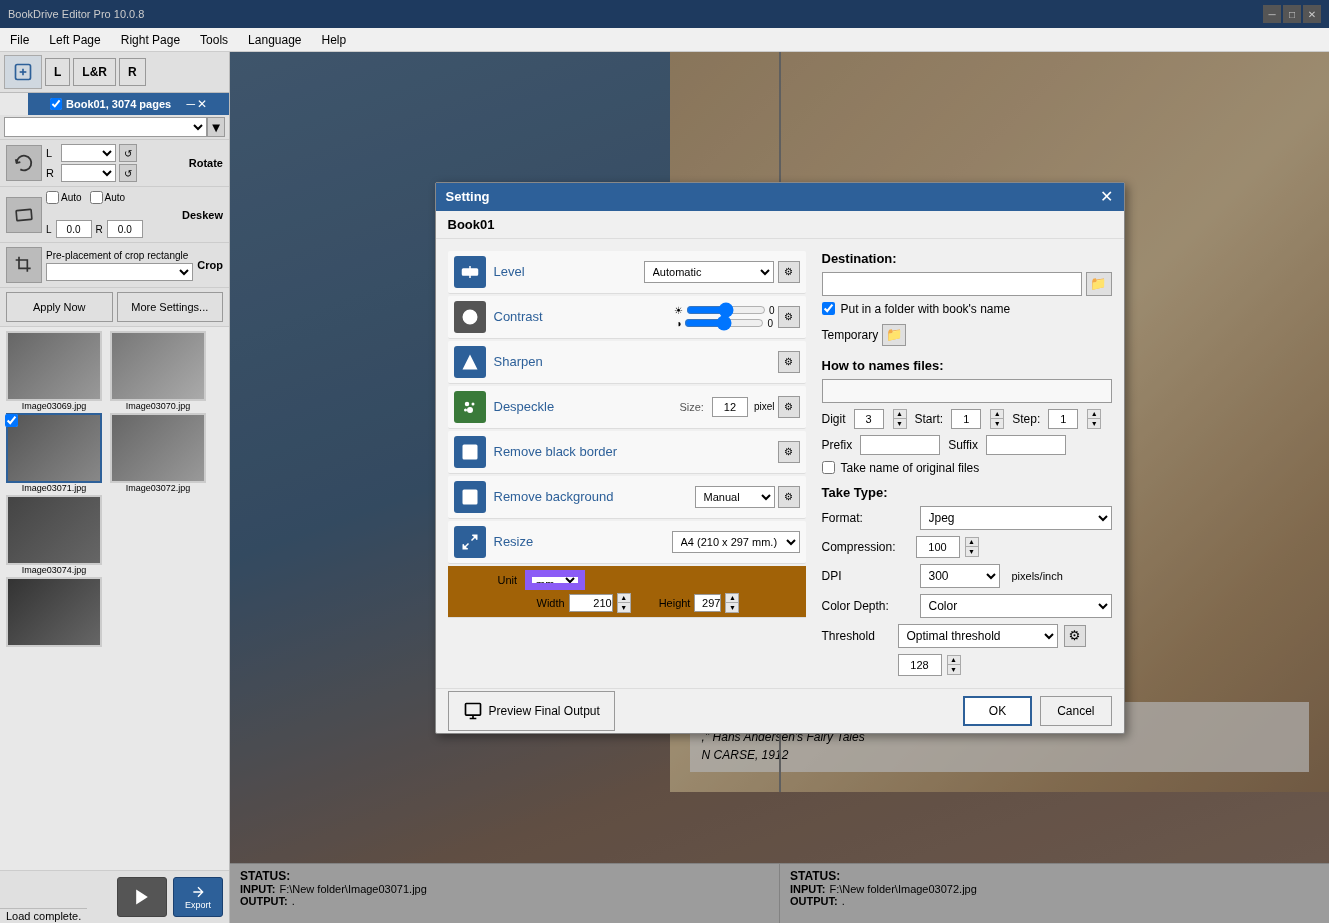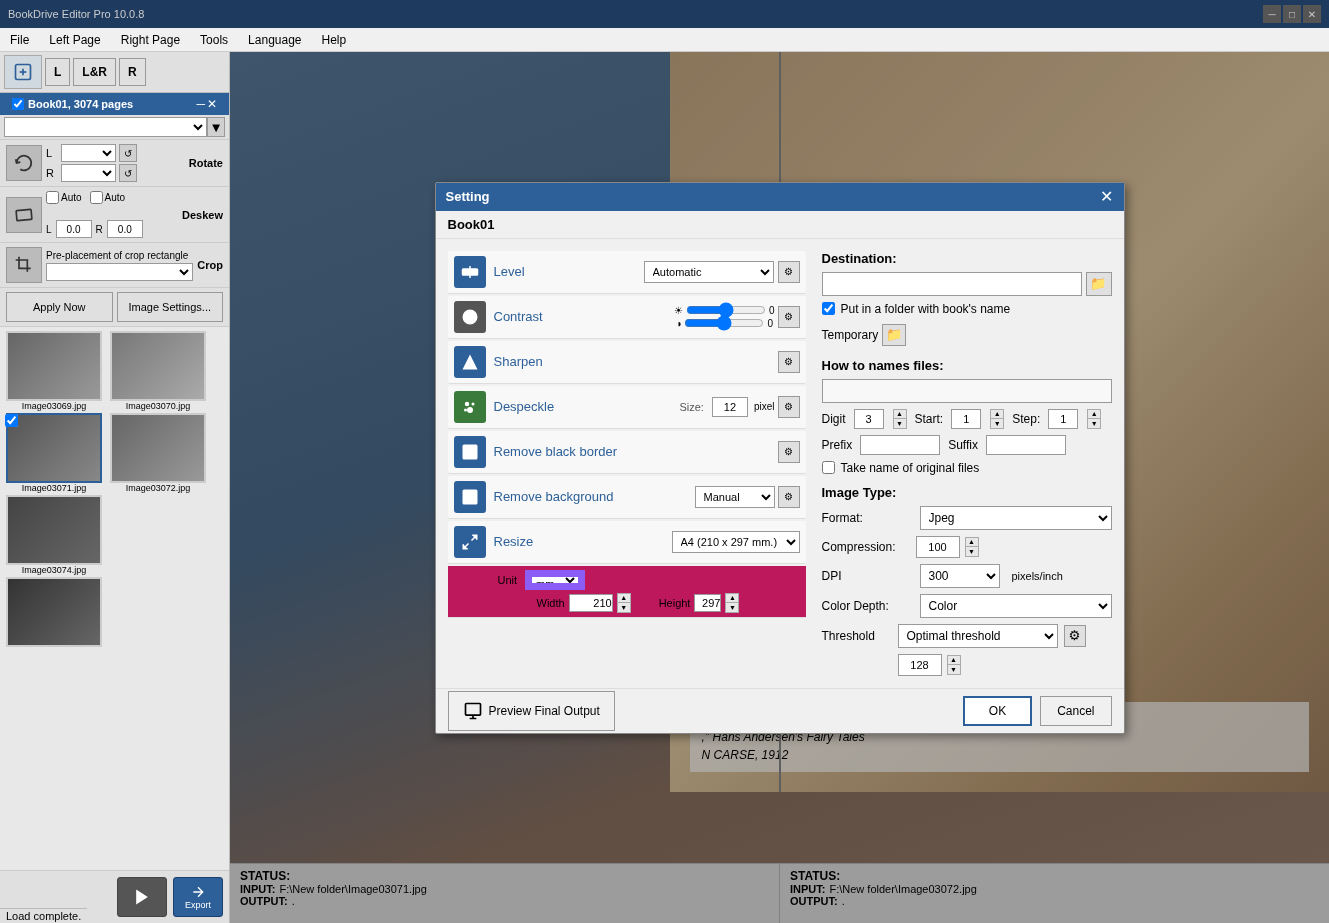--- a/index.html
+++ b/index.html
@@ -10,21 +10,21 @@
     .title-bar-left { display: flex; align-items: center; gap: 6px; }
     .title-bar-controls { display: flex; gap: 2px; }
     .title-btn { width: 18px; height: 18px; background: #555; border: none; color: #ccc; cursor: pointer; font-size: 10px; display: flex; align-items: center; justify-content: center; }
 
     
     .menu-bar { background: #f0f0f0; height: 24px; display: flex; align-items: center; border-bottom: 1px solid #ccc; }
     .menu-item { padding: 0 10px; height: 100%; display: flex; align-items: center; cursor: pointer; font-size: 12px; }
 
     
     .sidebar { width: 230px; background: #e8e8e8; border-right: 1px solid #bbb; display: flex; flex-direction: column; }
-    .sidebar-header { background: #2d6099; color: white; display: flex; align-items: center; justify-content: space-between; padding: 4px 12px; font-size: 11px; font-weight: bold; }
+    .sidebar-header { background: #2d6099; color: white; display: flex; align-items: center; justify-content: space-between; padding: 4px 22px; font-size: 11px; font-weight: bold; margin-left: 28px; }
     .lr-btn { height: 28px; padding: 0 8px; border: 1px solid #999; background: #e0e0e0; cursor: pointer; font-weight: bold; font-size: 12px; }
     .apply-btn { height: 30px; padding: 0 8px; border: 1px solid #999; background: #e0e0e0; cursor: pointer; font-size: 11px; }
     .more-btn { height: 30px; padding: 0 8px; border: 1px solid #999; background: #e0e0e0; cursor: pointer; font-size: 11px; }
     .thumb-item { width: 100px; display: flex; flex-direction: column; align-items: center; cursor: pointer; }
 
     
     .main-content { flex: 1; background: #5a7a9a; position: relative; overflow: hidden; }
 
     
     .dialog-overlay { position: absolute; top: 0; left: 0; right: 0; bottom: 0; background: rgba(0,0,0,0.3); display: flex; align-items: center; justify-content: center; z-index: 100; }
@@ -210,21 +210,21 @@
           <div style="flex:1;">
             <div style="font-size:10px;margin-bottom:2px;">Pre-placement of crop rectangle</div>
             <select style="width:100%;height:18px;border:1px solid #999;font-size:10px;background:white;"></select>
           </div>
           <span style="font-size:11px;font-weight:bold;">Crop</span>
         </div>
       </div>
 
       <div style="background:#e0e0e0; padding:4px 6px; display:flex; gap:4px; border-bottom:1px solid #ccc;">
         <button class="apply-btn" style="flex:1;">Apply Now</button>
-        <button class="more-btn" style="flex:1;">Image Settings...</button>
+        <button class="more-btn" style="flex:1;">More Settings...</button>
       </div>
 
       <div class="sidebar-scroll" style="flex:1; padding:4px; display:flex; flex-direction:column; gap:2px;">
 
         <div style="display:flex; gap:4px;">
           <div class="thumb-item" style="position:relative;">
             <div style="width:96px;height:70px;background:linear-gradient(135deg,#666,#999);border:2px solid #ccc;"></div>
             <span style="font-size:9px;text-align:center;">Image03069.jpg</span>
           </div>
           <div class="thumb-item" style="position:relative;">
@@ -409,21 +409,21 @@
                     </svg>
                 </div>
                 <span class="process-name">Resize</span>
                 <div class="process-control">
                   <select class="process-dropdown" style="width:128px;">
                     <option>A4 (210 x 297 mm.)</option>
                   </select>
                 </div>
               </div>
 
-              <div style="padding:4px 6px 4px 50px; background:#be185d; border-bottom:1px solid #ddd; font-size:11px;">
+              <div style="padding:4px 6px 4px 50px; background:#a16207; border-bottom:1px solid #ddd; font-size:11px;">
                 <div style="display:flex;align-items:center;gap:8px;margin-bottom:3px;">
                   <span>Unit</span>
                   <select style="width:60px;height:20px;border:7px solid #8b5cf6;font-size:11px;background:white;">
                     <option>mm.</option>
                   </select>
                 </div>
                 <div style="display:flex;gap:28px;margin-left:39px;">
                   <div style="display:flex;align-items:center;gap:4px;">
                     <span>Width</span>
                     <input type="text" value="210" style="width: 44px; height: 18px; border: 1px solid rgb(153, 153, 153); font-size: 11px; text-align: right;">
@@ -491,21 +491,21 @@
                   <span>Suffix</span>
                   <input type="text" style="width: 80px; height: 20px; border: 1px solid rgb(153, 153, 153); font-size: 11px;">
                 </div>
                 <div class="checkbox-row">
                   <input type="checkbox" style="">
                   <span>Take name of original files</span>
                 </div>
               </div>
 
               <div class="image-type-section">
-                <div class="section-label">Image Type:</div>
+                <div class="section-label">Take Type:</div>
                 <div class="img-type-row">
                   <span class="img-type-label">Format:</span>
                   <select class="img-type-select">
                     <option>Jpeg</option>
                     <option>PNG</option>
                     <option>TIFF</option>
                     <option>BMP</option>
                   </select>
                 </div>
                 <div class="img-compression-row">

